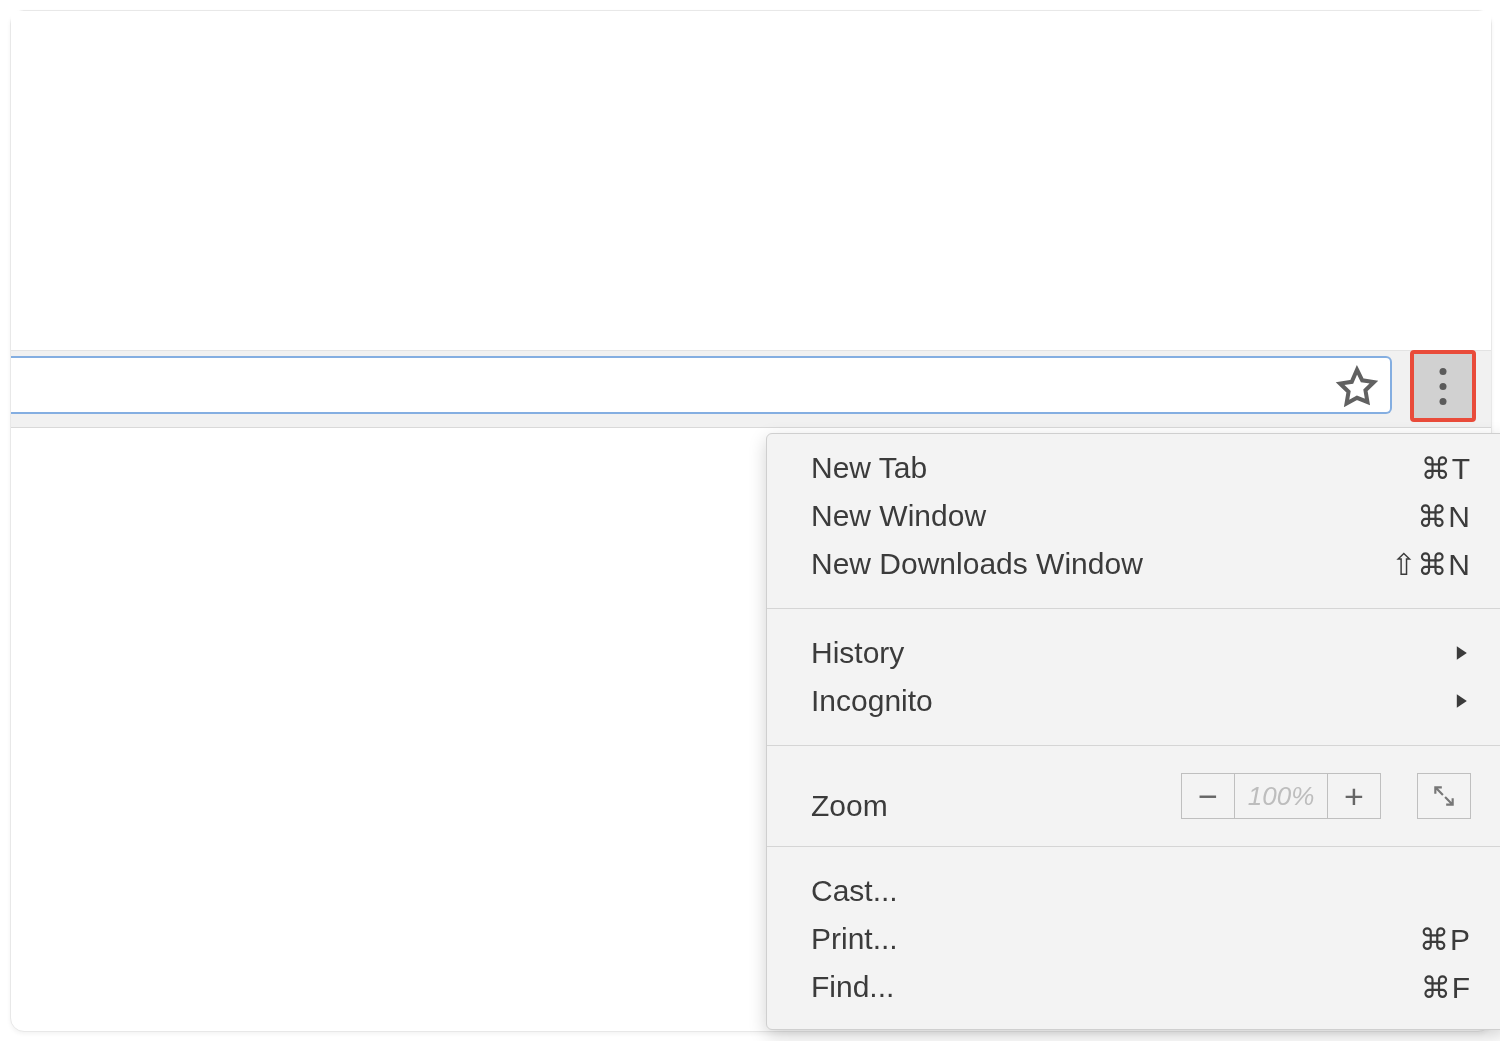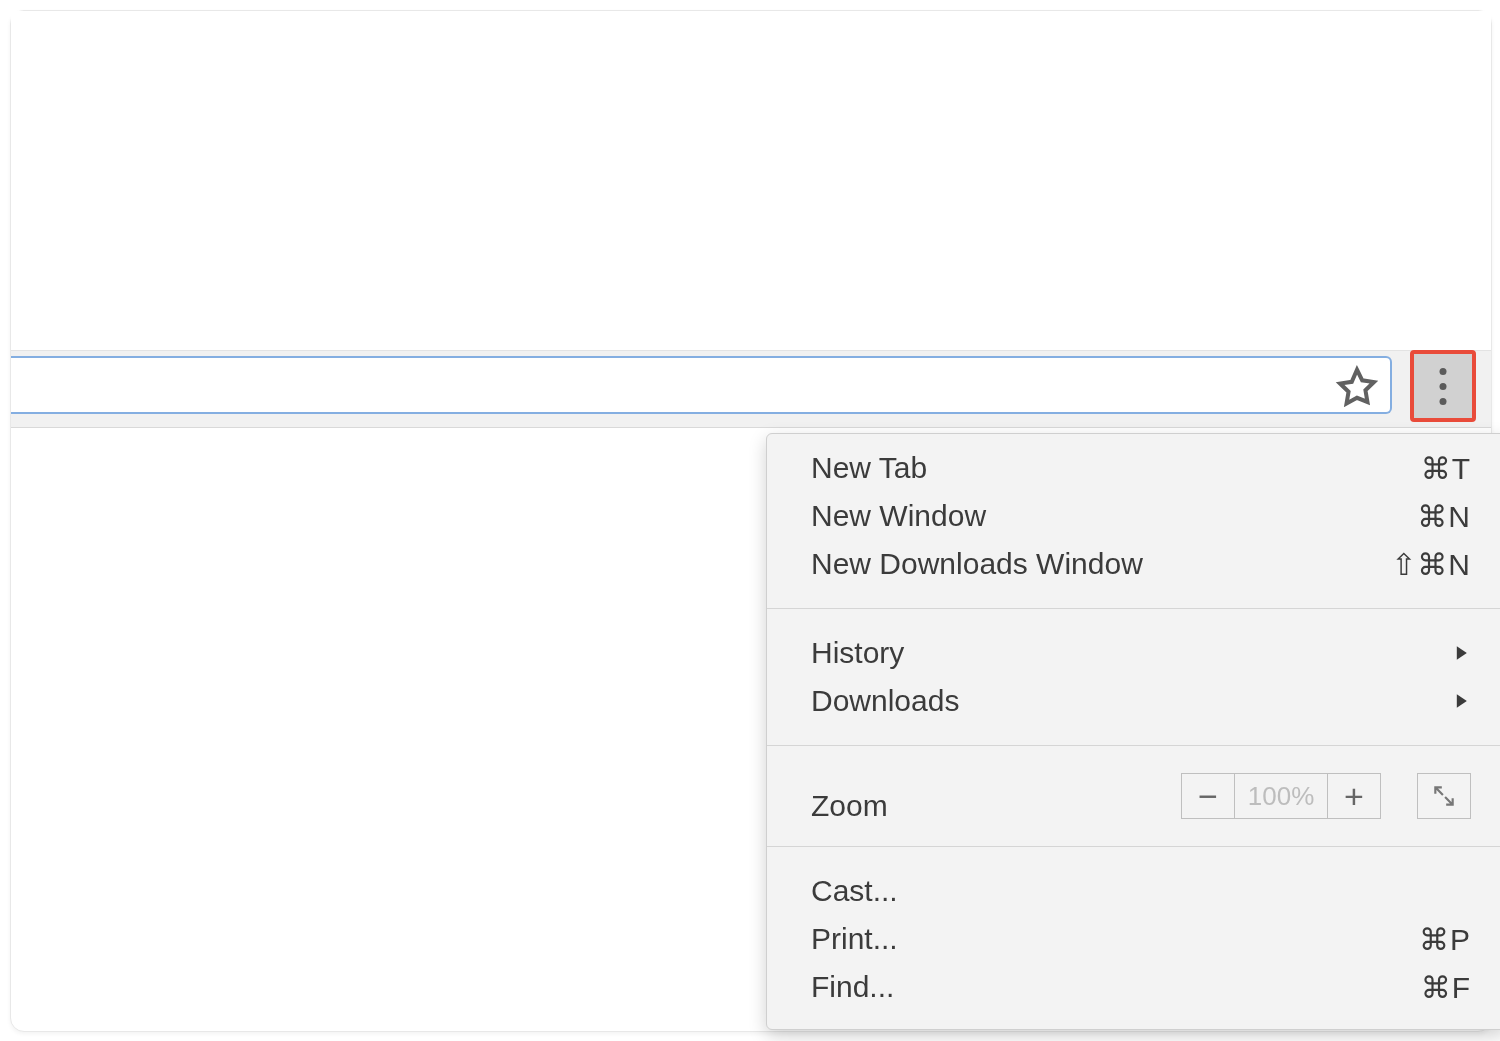--- a/index.html
+++ b/index.html
@@ -18,21 +18,21 @@
   .menu-row .label{flex:1;}
   .menu-row .right{display:flex;align-items:center;gap:4px;font-size:30px;color:#3b3b3b;white-space:nowrap;}
   .sep{height:0;border-top:1px solid #d5d5d5;margin:10px 0;}
   .group{padding:10px 0;}
   .arrow-icon svg{display:block;width:20px;height:20px;}
 
   .zoom-row{display:flex;align-items:center;height:60px;padding:0 34px 0 44px;font-size:30px;}
   .zoom-label{flex:1;margin-top:20px;}
   .zoom-box{display:flex;border:1px solid #bfbfbf;height:44px;}
   .zoom-btn{width:52px;display:flex;align-items:center;justify-content:center;border-right:1px solid #bfbfbf;color:#666;font-size:34px;line-height:1;}
-  .zoom-val{width:92px;display:flex;align-items:center;justify-content:center;border-right:1px solid #bfbfbf;color:#bdbdbd;font-size:26px;}
+  .zoom-val{width:92px;display:flex;align-items:center;justify-content:center;border-right:1px solid #bfbfbf;color:#bdbdbd;font-size:26px;font-style:italic;}
   .zoom-btn.plus{border-right:none;}
   .fs-box{margin-left:36px;width:52px;height:44px;border:1px solid #bfbfbf;display:flex;align-items:center;justify-content:center;}
   .fs-box svg{width:26px;height:26px;stroke:#777;stroke-width:2;fill:none;}
   .kbd{letter-spacing:1px;}
 </style>
 </head>
 <body>
 
 <div class="window">
   <div class="top-blank"></div>
@@ -73,21 +73,21 @@
     <div class="group">
       <div class="menu-row">
         <span class="label">History</span>
         <span class="right arrow-icon">
           <svg viewBox="0 0 24 24">
               <path d="M7 4l12 8-12 8z" fill="#3b3b3b"></path>
             </svg>
         </span>
       </div>
       <div class="menu-row">
-        <span class="label">Downloads</span>
+        <span class="label">Incognito</span>
         <span class="right arrow-icon">
           <svg viewBox="0 0 24 24">
               <path d="M7 4l12 8-12 8z" fill="#3b3b3b"></path>
             </svg>
         </span>
       </div>
     </div>
 
     <div class="sep"></div>
 

